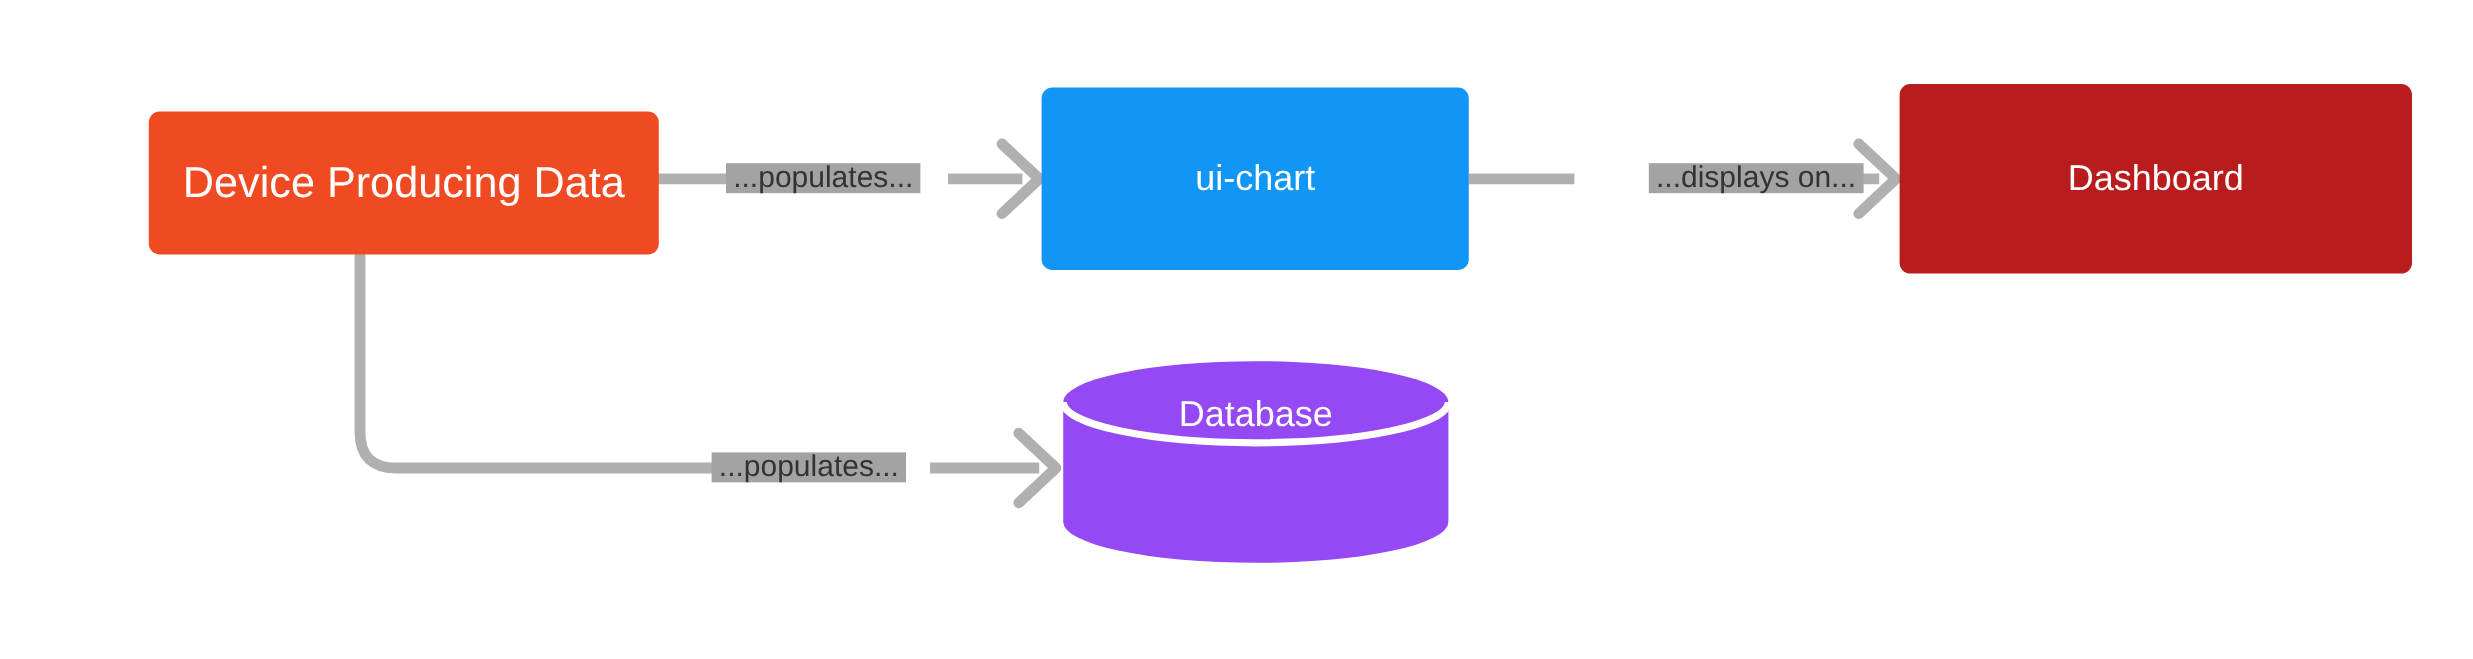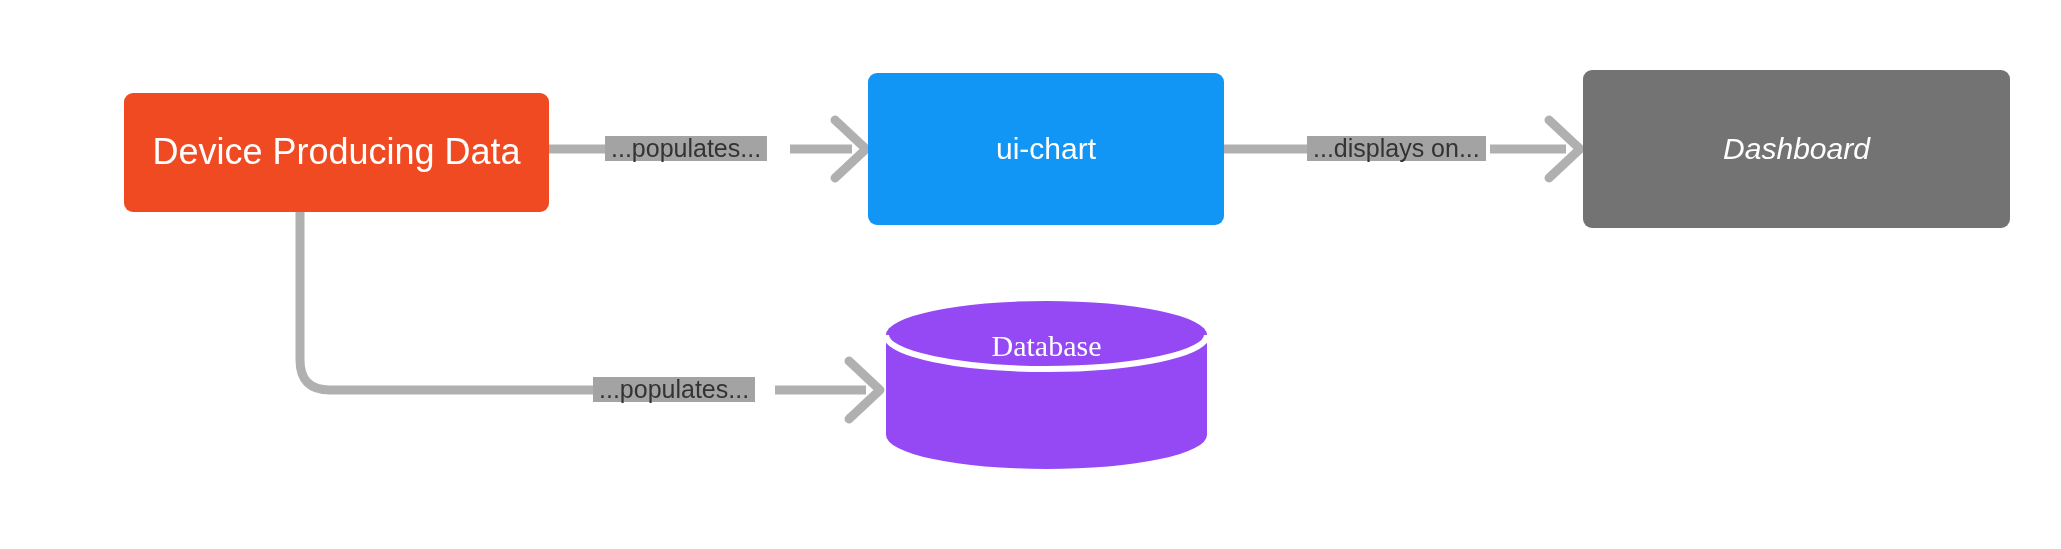--- a/index.html
+++ b/index.html
@@ -60,23 +60,22 @@
     width: 356px;
     height: 152px;
     background: #1196f5;
     font-size: 30px;
   }
   #node-dashboard {
     left: 1583px;
     top: 70px;
     width: 427px;
     height: 158px;
-    background: #737373;
+    background: #b91c1c;
     font-size: 30px;
-    font-style: italic;
   }
 
   
   #node-database {
     position: absolute;
     left: 884px;
     top: 299px;
     width: 325px;
     height: 172px;
   }
@@ -90,39 +89,38 @@
   #node-database .cyl-label {
     position: absolute;
     left: 0;
     top: 30px;
     width: 100%;
     text-align: center;
     color: #ffffff;
     font-size: 30px;
     white-space: pre;
     pointer-events: none;
-    font-family: Liberation Serif, serif;
   }
 
   
   .edge-label {
     position: absolute;
     color: #333333;
     font-size: 25px;
     white-space: pre;
     background: #a3a3a3;
     padding: 0 6px;
     line-height: 1;
   }
   #edge-label-populates-chart {
     left: 605px;
     top: 136px;
   }
   #edge-label-displays-on {
-    left: 1307px;
+    left: 1374px;
     top: 136px;
   }
   #edge-label-populates-db {
     left: 593px;
     top: 377px;
   }
 </style>
 </head>
 <body>
 

